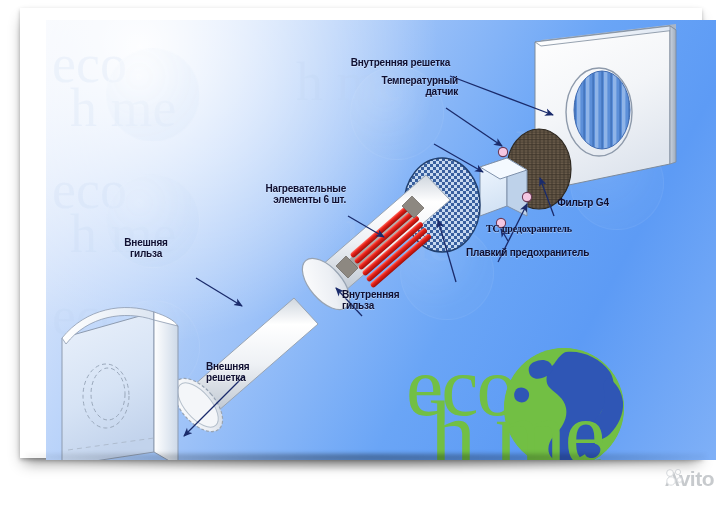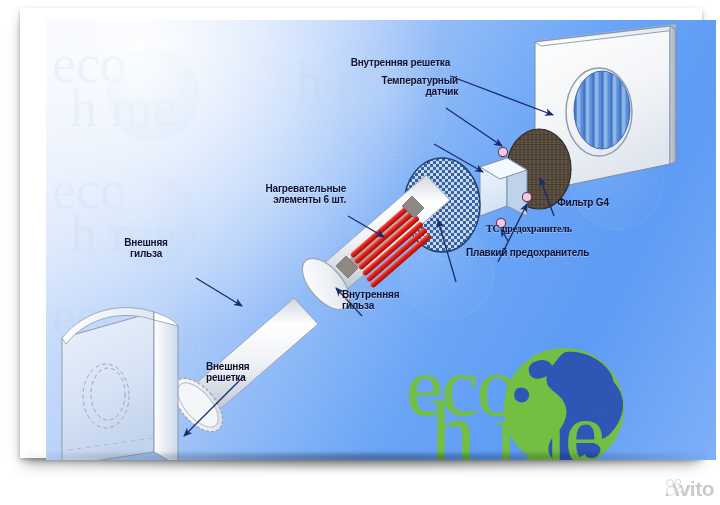--- a/index.html
+++ b/index.html
@@ -56,21 +56,21 @@
     font-weight:normal;letter-spacing:-2px;
   }
   #logo .eco{left:8px;top:-4px;font-size:84px;}
   #logo .home{left:32px;top:38px;font-size:92px;}
   #logo .globe{
     position:absolute;left:106px;top:6px;width:120px;height:120px;border-radius:50%;
     background:#72bf44;overflow:hidden;
   }
 
   
-  #avito{position:absolute;right:6px;bottom:4px;display:flex;align-items:center;gap:4px;opacity:.55;}
+  #avito{position:absolute;right:6px;bottom:14px;display:flex;align-items:center;gap:4px;opacity:.55;}
   #avito .txt{font-size:21px;font-weight:bold;color:#9aa0a6;font-family:"Liberation Sans",sans-serif;letter-spacing:-.5px;
     text-shadow:0 1px 0 rgba(255,255,255,.9);}
 </style>
 </head>
 <body>
 
 <div id="stage">
 
   <div id="frame">
     <div id="canvas">

